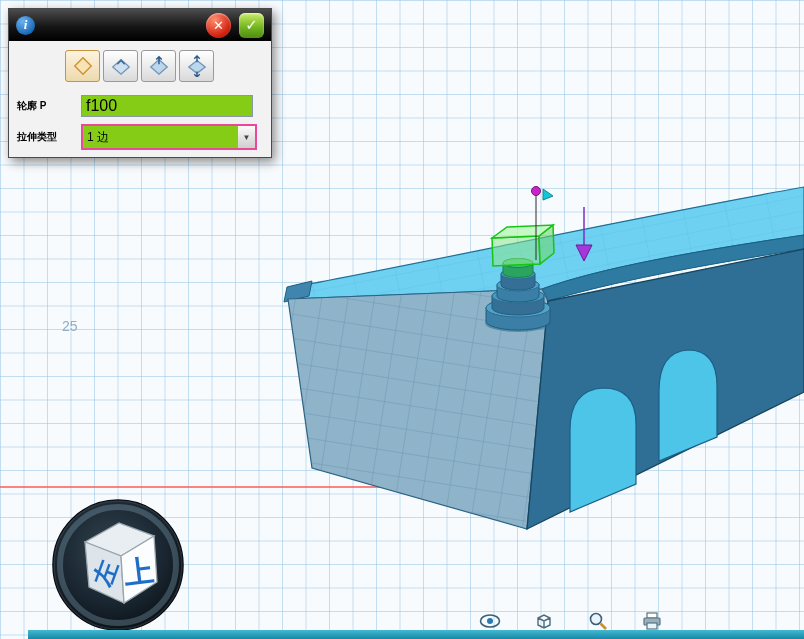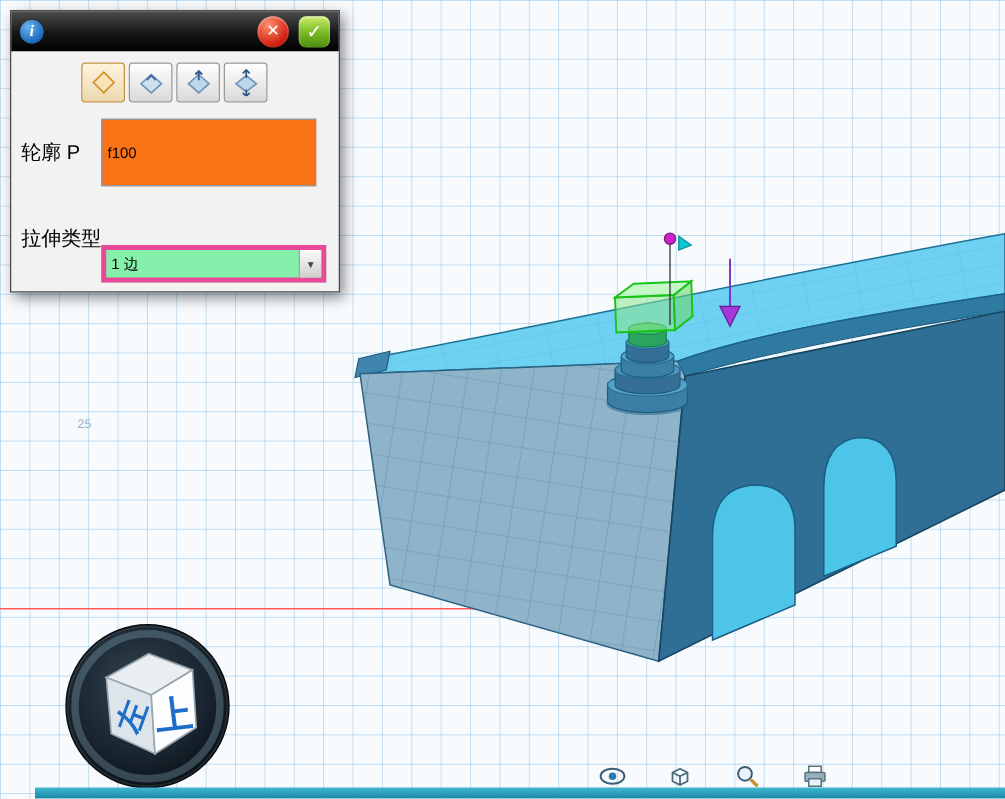--- a/index.html
+++ b/index.html
@@ -32,36 +32,36 @@
     background:linear-gradient(#cdeB6a,#76b822 55%,#4e8c10);
     color:#fff;font-size:15px;font-weight:bold;display:flex;align-items:center;
     justify-content:center;box-shadow:inset 0 1px 2px rgba(255,255,255,.6);
     border:1px solid #3c700;cursor:pointer;}
   .dlg-toolbar{display:flex;gap:3px;padding:9px 6px 6px 56px;}
   .tbtn{width:33px;height:30px;border:1px solid #9a9a9a;border-radius:3px;
     background:linear-gradient(#ffffff,#d9d9d9);display:flex;align-items:center;
     justify-content:center;cursor:pointer;}
   .tbtn.selected{background:linear-gradient(#fdf3de,#ecd9ae);border-color:#c59440;}
   .row{display:flex;align-items:center;margin:7px 8px;}
-  .row .lbl{width:64px;font-size:16px;color:#000;flex:none;}
-  .txt{height:20px;border:1px solid #8a97a5;background:#f97316;font-size:12px;
-    padding:16px 4px;box-sizing:content-box;}
+  .row .lbl{width:64px;font-size:10px;color:#000;flex:none;font-weight:bold;}
+  .txt{height:20px;border:1px solid #8a97a5;background:#84cc16;font-size:16px;
+    padding:0 4px;box-sizing:content-box;}
   .txt.wide{width:162px;}
   .txt.narrow{width:130px;}
-  .selectbox{width:172px;height:22px;border:4px solid #ec4899;background:#86efac;
-    display:flex;align-items:center;font-size:12px;cursor:pointer;margin-top:40px;}
+  .selectbox{width:172px;height:22px;border:2px solid #ec4899;background:#84cc16;
+    display:flex;align-items:center;font-size:12px;cursor:pointer;}
   .selectbox .selval{flex:1;padding:0 4px;}
   .selectbox .caret{width:17px;height:100%;border-left:1px solid #9aa5b0;
     background:linear-gradient(#fbfbfb,#cfcfcf);display:flex;align-items:center;
     justify-content:center;font-size:8px;color:#444;}
   .pickbtn{margin-left:8px;width:22px;height:20px;display:flex;align-items:center;
     justify-content:center;cursor:pointer;}
 
   
-  .coord-label{position:absolute;left:62px;top:334px;color:#8fadc7;font-size:10px;}
+  .coord-label{position:absolute;left:62px;top:318px;color:#8fadc7;font-size:14px;}
 
   
   .sicon{position:absolute;top:608px;width:26px;height:26px;display:flex;
     align-items:center;justify-content:center;cursor:pointer;}
   .bottom-bar{position:absolute;left:28px;right:0;bottom:0;height:9px;
     background:linear-gradient(#43b9d1,#1787a6);}
 </style>
 </head>
 <body>
 

